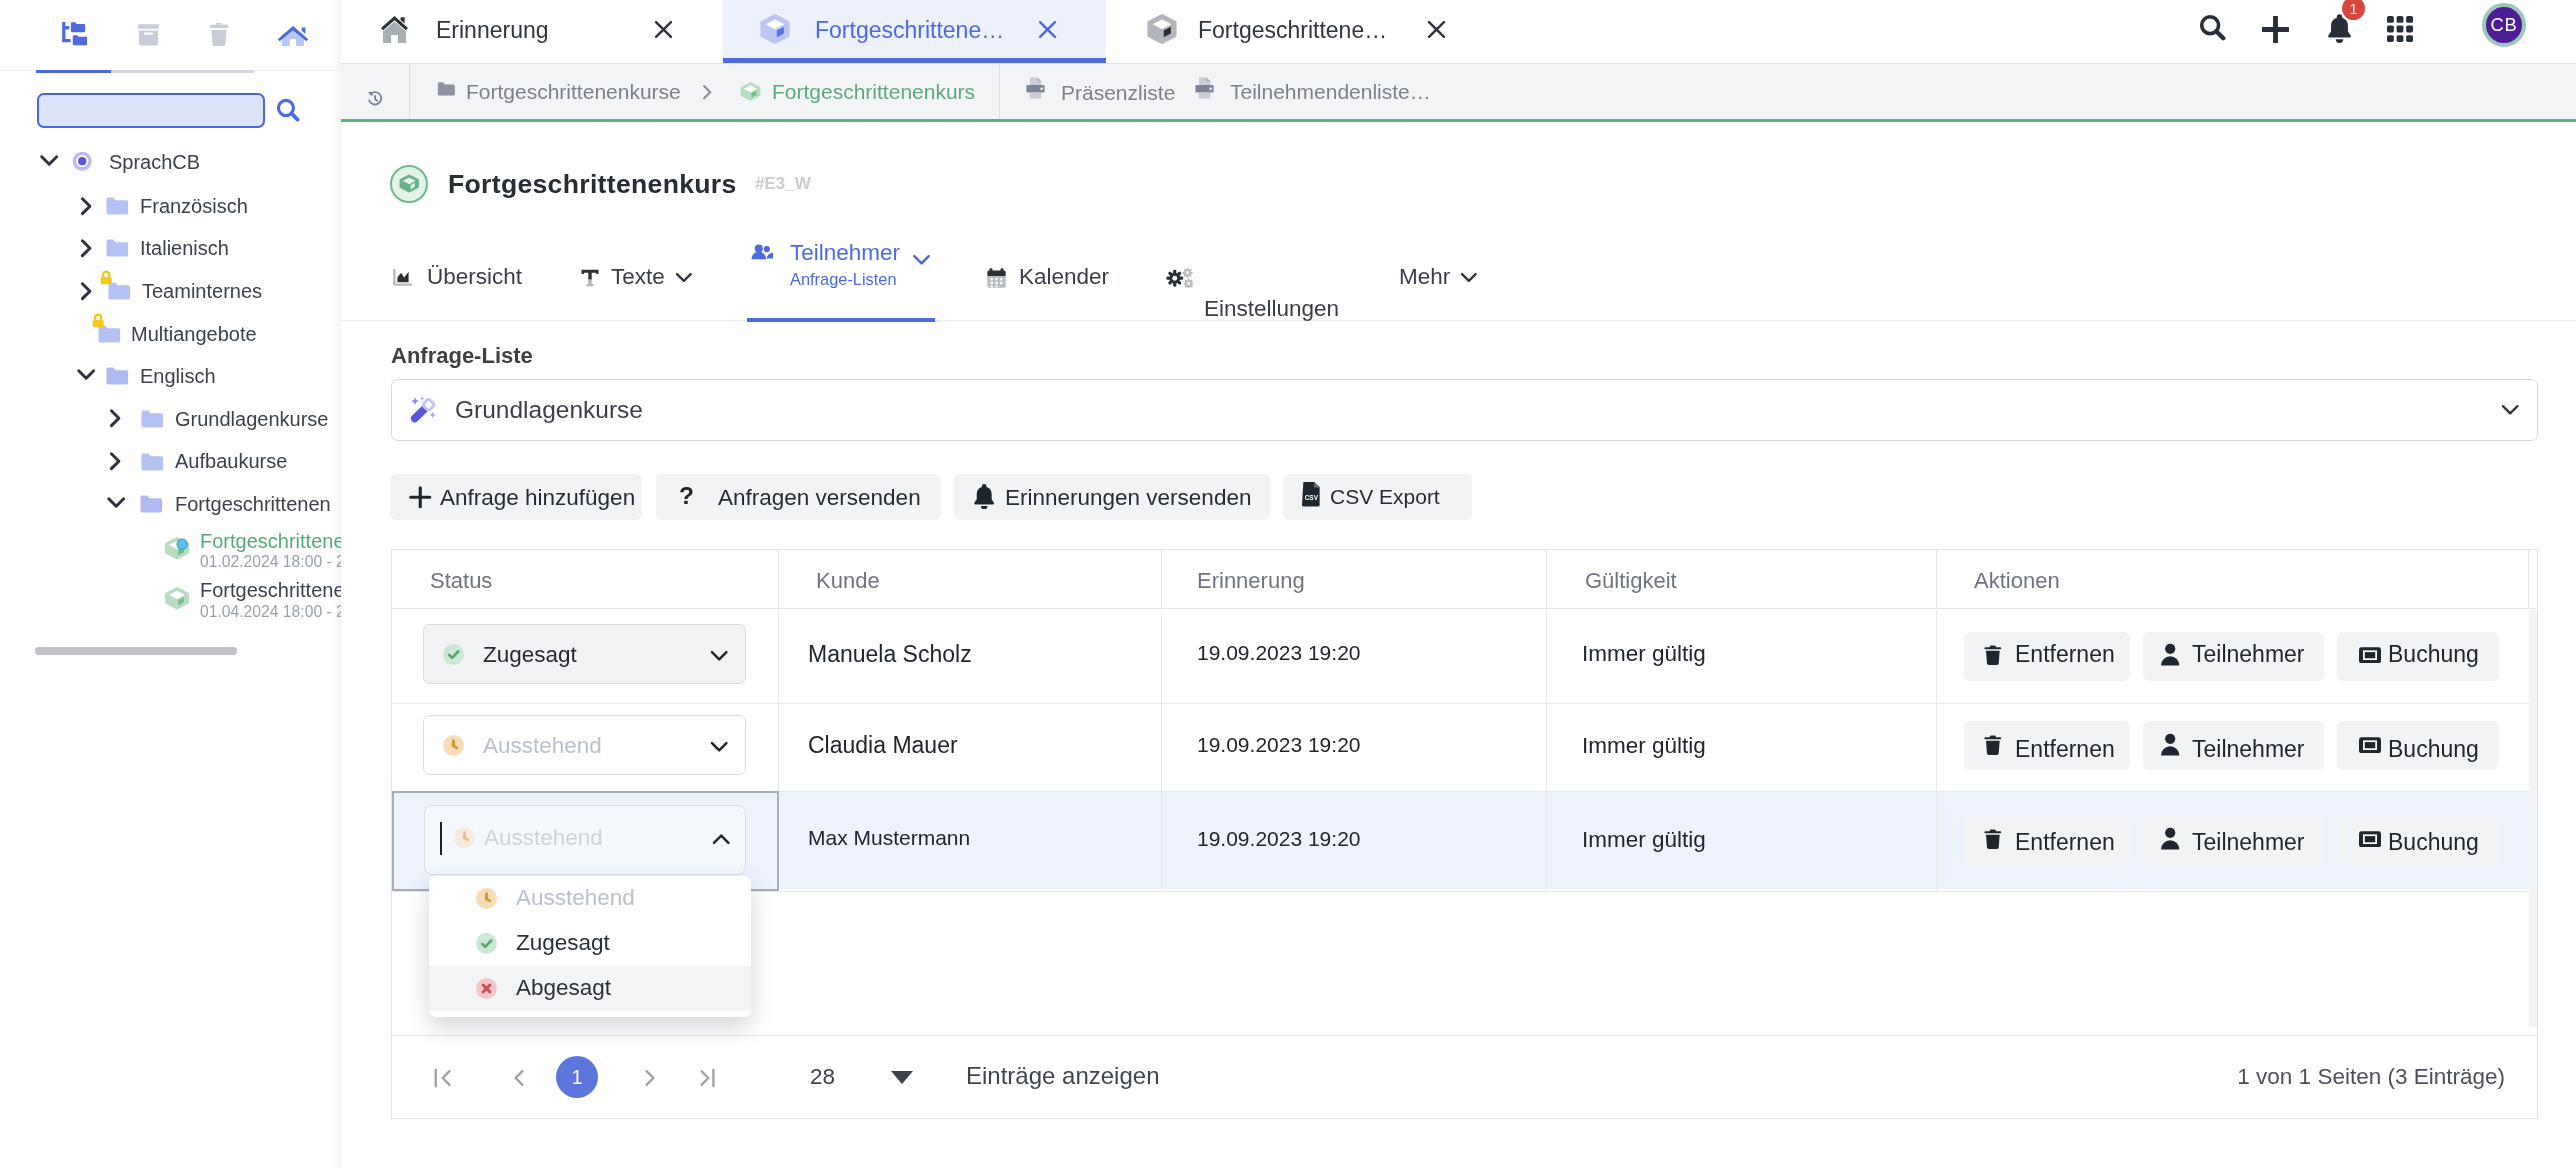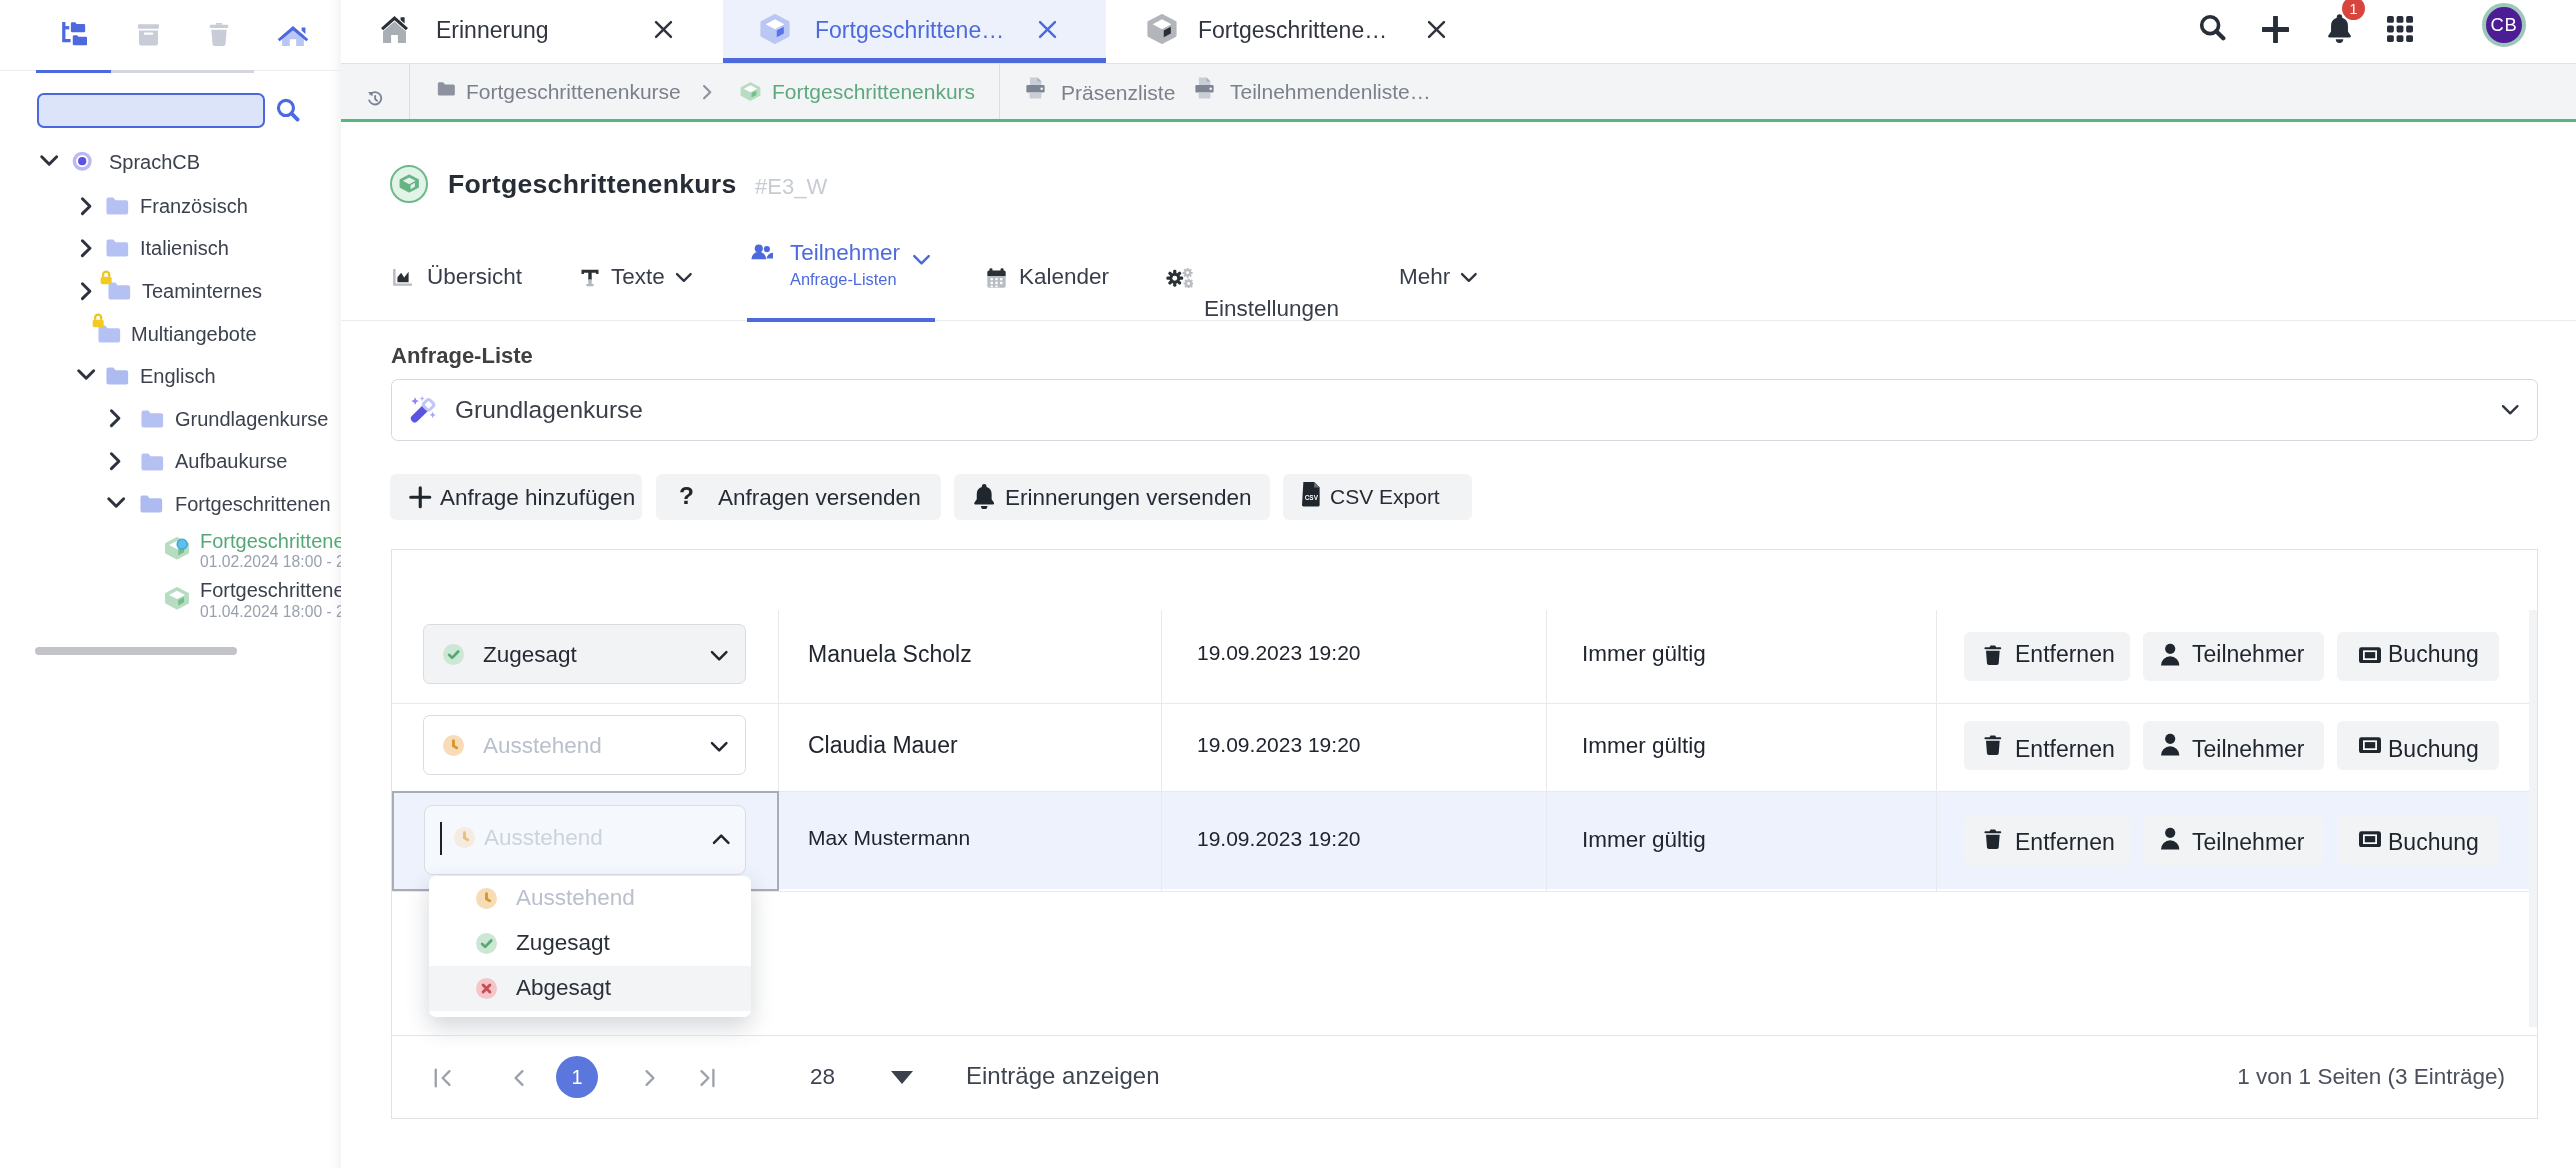--- a/index.html
+++ b/index.html
@@ -115,21 +115,21 @@
   </div>
   <div class="abs" id="greenline" style="left:341px; top:119px; width:2235px; height:3.4px; background:#57b67c;"></div>
 
   <div class="abs" style="left:390px; top:165px; width:38px; height:38px; border-radius:50%; background:#e2f3e8; border:2px solid #6cb98a;"></div>
   <svg class="abs" style="left:399px; top:174px;" width="20.4" height="19" viewBox="0 0 36 32">
     <path d="M18 1 L34 9.5 V22.5 L18 31 L2 22.5 V9.5 Z" fill="#66b384" stroke="#66b384" stroke-width="2" stroke-linejoin="round"></path>
     <path d="M18 5.2 L29.3 11.2 L18 17.2 L6.7 11.2 Z" fill="#e2f3e8"></path>
     <path d="M20.4 18.9 L28 14.6 V21.9 L20.4 26.1 Z" fill="#e2f3e8"></path>
   </svg>
   <div class="abs" style="left:448px; top:169px; font-size:26.6px; font-weight:600; color:#272d37; letter-spacing:0.3px;">Fortgeschrittenenkurs</div>
-  <div class="abs" style="left:755px; top:174px; font-size:22px; font-weight:400; color:#c6cbd4;">#E3_W</div>
+  <div class="abs" style="left:755px; top:174px; font-size:17px; font-weight:700; color:#c6cbd4;">#E3_W</div>
 
   <div class="abs" style="left:341px; top:320px; width:2235px; height:1.4px; background:#e9ebee;"></div>
   <div class="abs" style="left:747px; top:318px; width:188px; height:4.1px; background:#4c6ade;"></div>
   <div class="abs" id="navtabs" style="left:0; top:0; font-size:22.5px; color:#383e49;">
     <svg class="abs" style="left:393px; top:269px;" width="19" height="17" viewBox="0 0 28 25">
       <path d="M2 0 V23 H28" stroke="#b9bcc2" stroke-width="3.6" fill="none"></path>
       <path d="M6.5 19.5 v-7.5 l5.5 -6.5 4.5 7 6.5 -8.5 v15.5 z" fill="#2b3037"></path>
     </svg>
     <div class="abs" style="left:427px; top:264px;">Übersicht</div>
     <svg class="abs" style="left:580px; top:269px;" width="20" height="17.7" viewBox="0 0 29 26">
@@ -244,20 +244,32 @@
   <div class="abs" style="left:1283px; top:474px; width:189px; height:46px; background:#f2f3f5; border-radius:6.1px;"></div>
   <svg class="abs" style="left:1302px; top:482px;" width="19" height="24.5" viewBox="0 0 28 36">
     <path d="M2 0 h16 l8 8 v26 a2 2 0 0 1 -2 2 h-22 a2 2 0 0 1 -2 -2 z" fill="#20262e"></path>
     <path d="M18 0 l8 8 h-8 z" fill="#6b7078"></path>
     <text x="4" y="27" font-family="Liberation Sans, sans-serif" font-size="9.5" font-weight="bold" fill="#fff">CSV</text>
   </svg>
   <div class="abs" style="left:1330px; top:485px; font-size:21px; color:#262c36;">CSV Export</div>
 
   <div class="abs" id="table" style="left:391px; top:549px; width:2147px; height:570px; border:1.4px solid #dfe2e7; background:#fff;">
 
+    <div class="abs" style="left:0; top:0; width:2144px; height:59px; border-bottom:1.4px solid #e4e6ea; font-size:22px; color:#6e7582;">
+      <div class="abs" style="left:38px; top:17.7px;">Status</div>
+      <div class="abs" style="left:424px; top:17.7px;">Kunde</div>
+      <div class="abs" style="left:805px; top:17.7px;">Erinnerung</div>
+      <div class="abs" style="left:1193px; top:17.7px;">Gültigkeit</div>
+      <div class="abs" style="left:1582px; top:17.7px;">Aktionen</div>
+      <div class="abs" style="left:386px; top:0; width:1.4px; height:59px; background:#e4e6ea;"></div>
+      <div class="abs" style="left:769px; top:0; width:1.4px; height:59px; background:#e4e6ea;"></div>
+      <div class="abs" style="left:1154px; top:0; width:1.4px; height:59px; background:#e4e6ea;"></div>
+      <div class="abs" style="left:1544px; top:0; width:1.4px; height:59px; background:#e4e6ea;"></div>
+      <div class="abs" style="left:2136px; top:0; width:1.4px; height:59px; background:#e4e6ea;"></div>
+    </div>
 
     <div class="abs" style="left:0; top:60px; width:2144px; height:426px; background:#fff;">
 
       <div class="abs" style="left:0; top:93px; width:2144px; height:1.4px; background:#e7e9ec;"></div>
       <div class="abs" style="left:0; top:181px; width:2144px; height:1.4px; background:#e7e9ec;"></div>
 
       <div class="abs" style="left:0; top:182px; width:2144px; height:97px; background:#edf2fc;"></div>
       <div class="abs" style="left:0; top:281px; width:2144px; height:1.4px; background:#e7e9ec;"></div>
 
       <div class="abs" style="left:386px; top:0; width:1.4px; height:282px; background:#e7e9ec;"></div>

